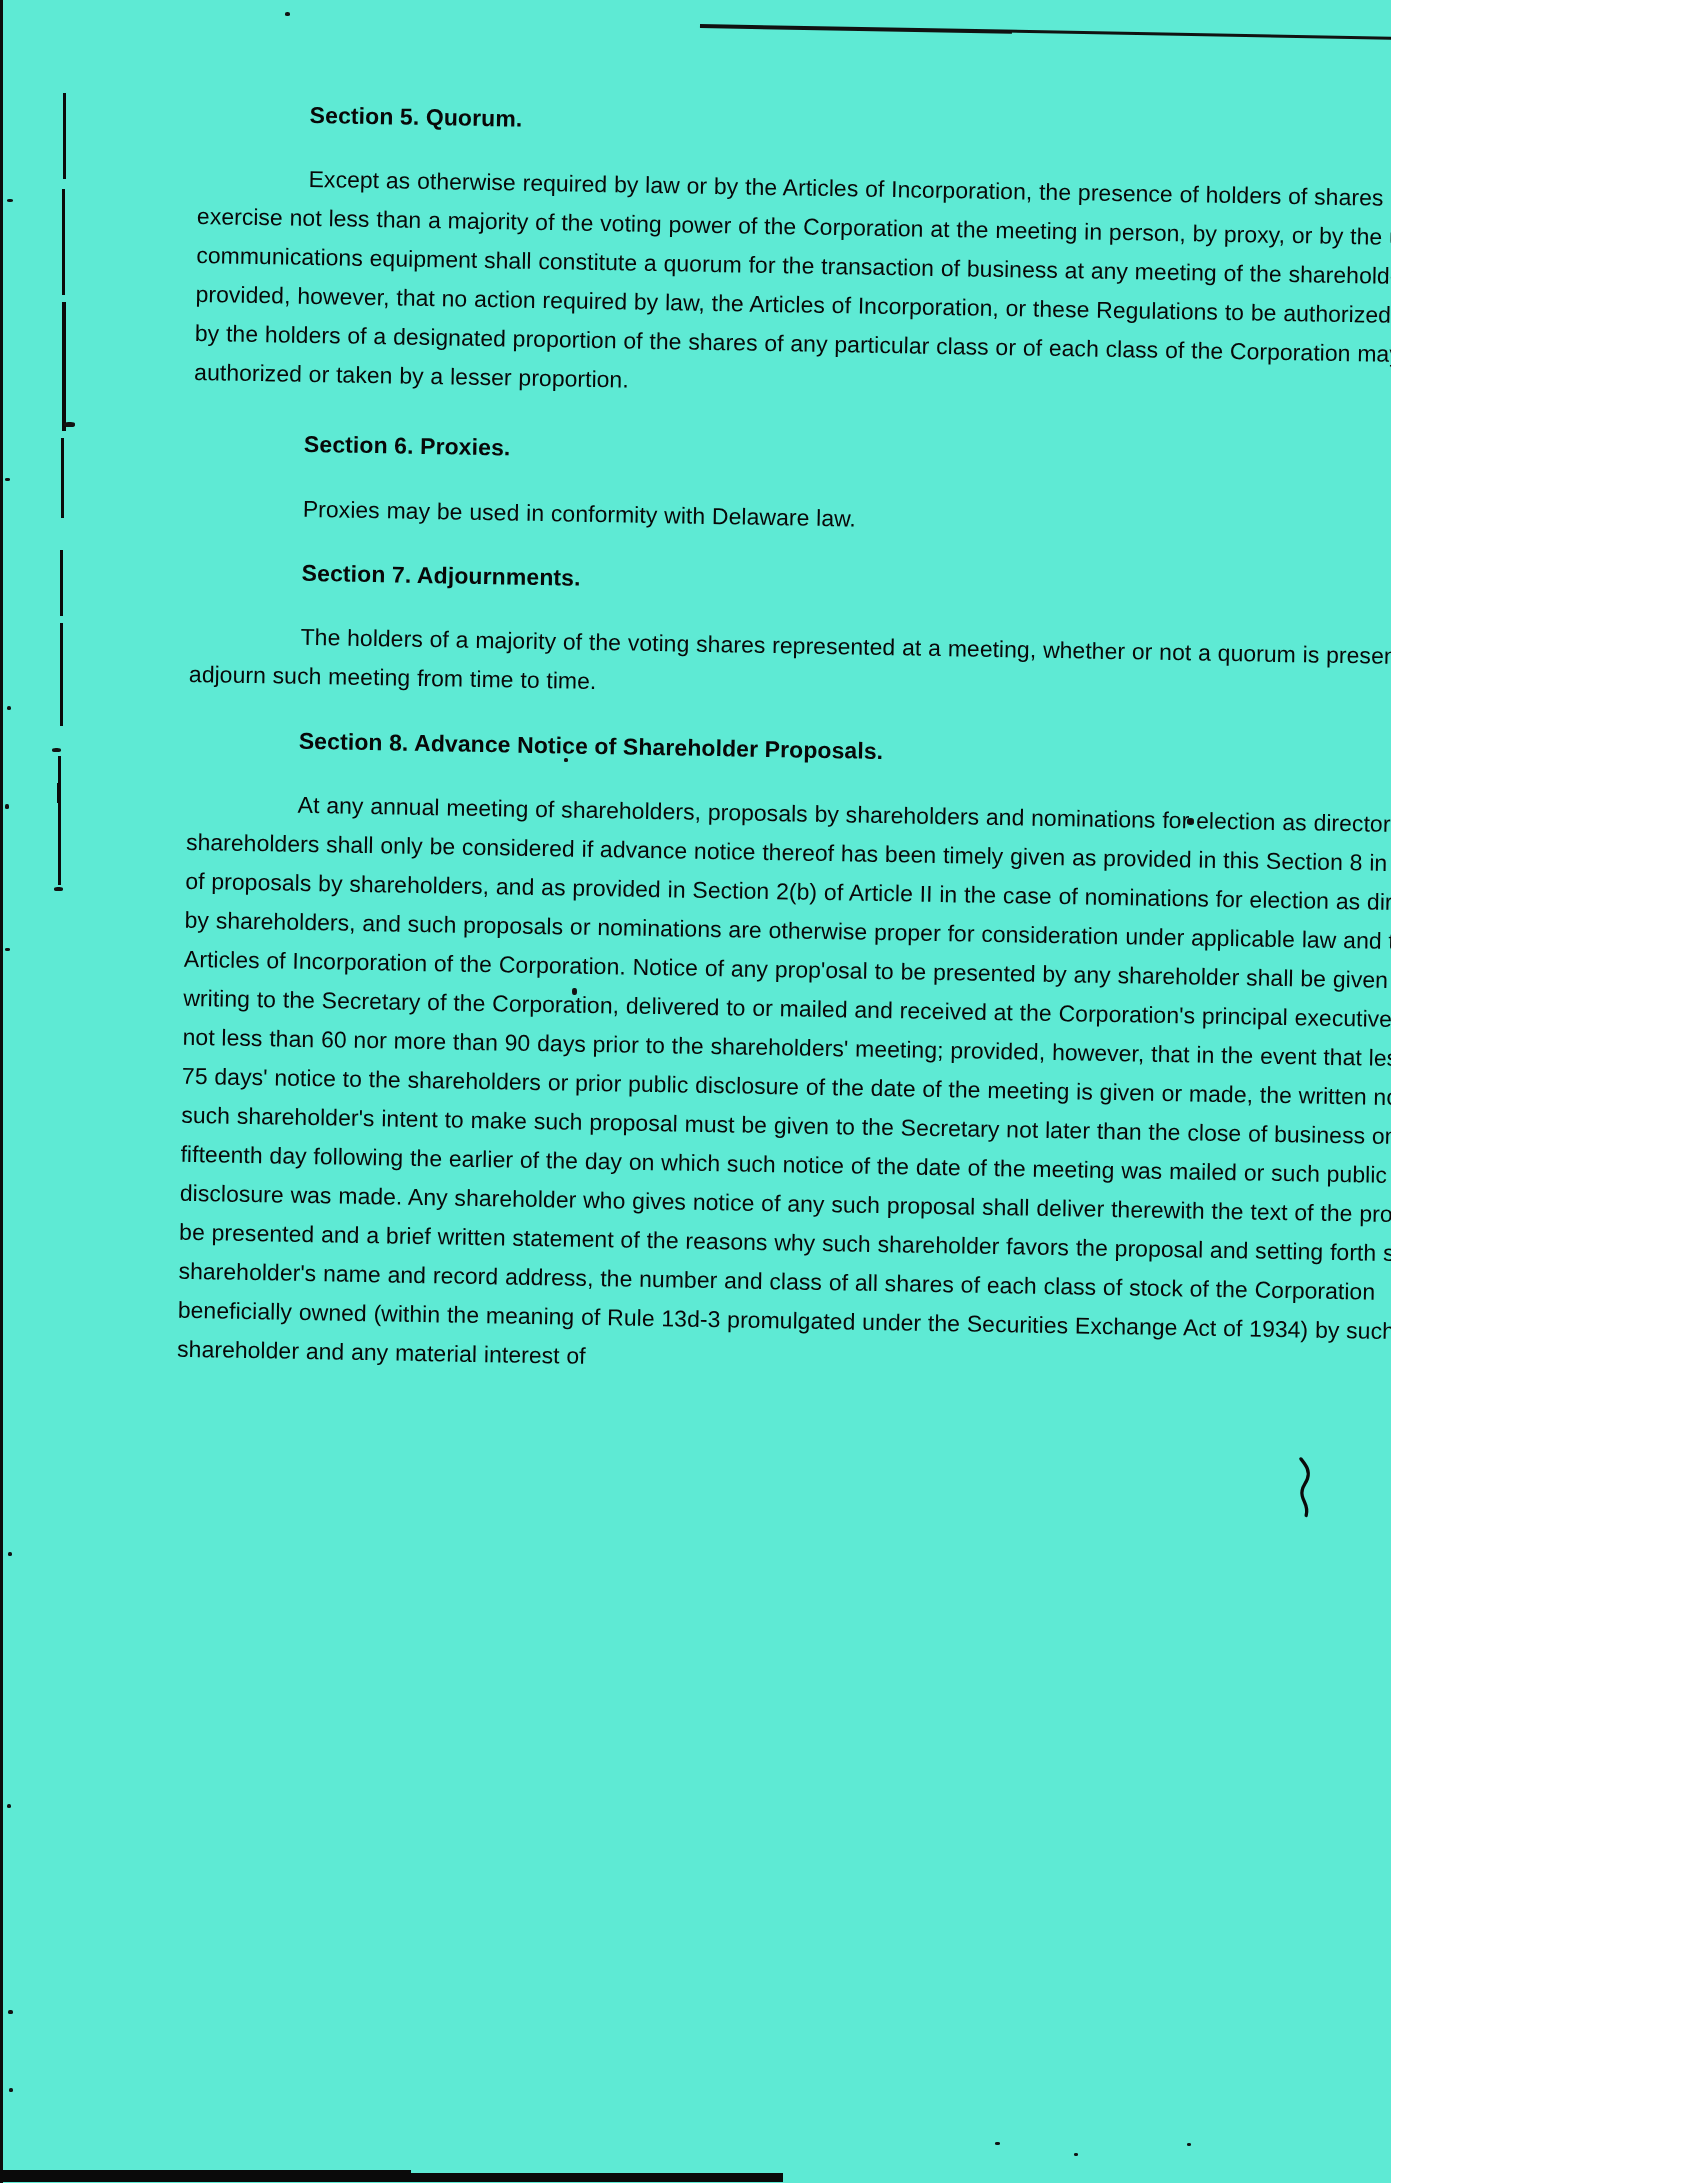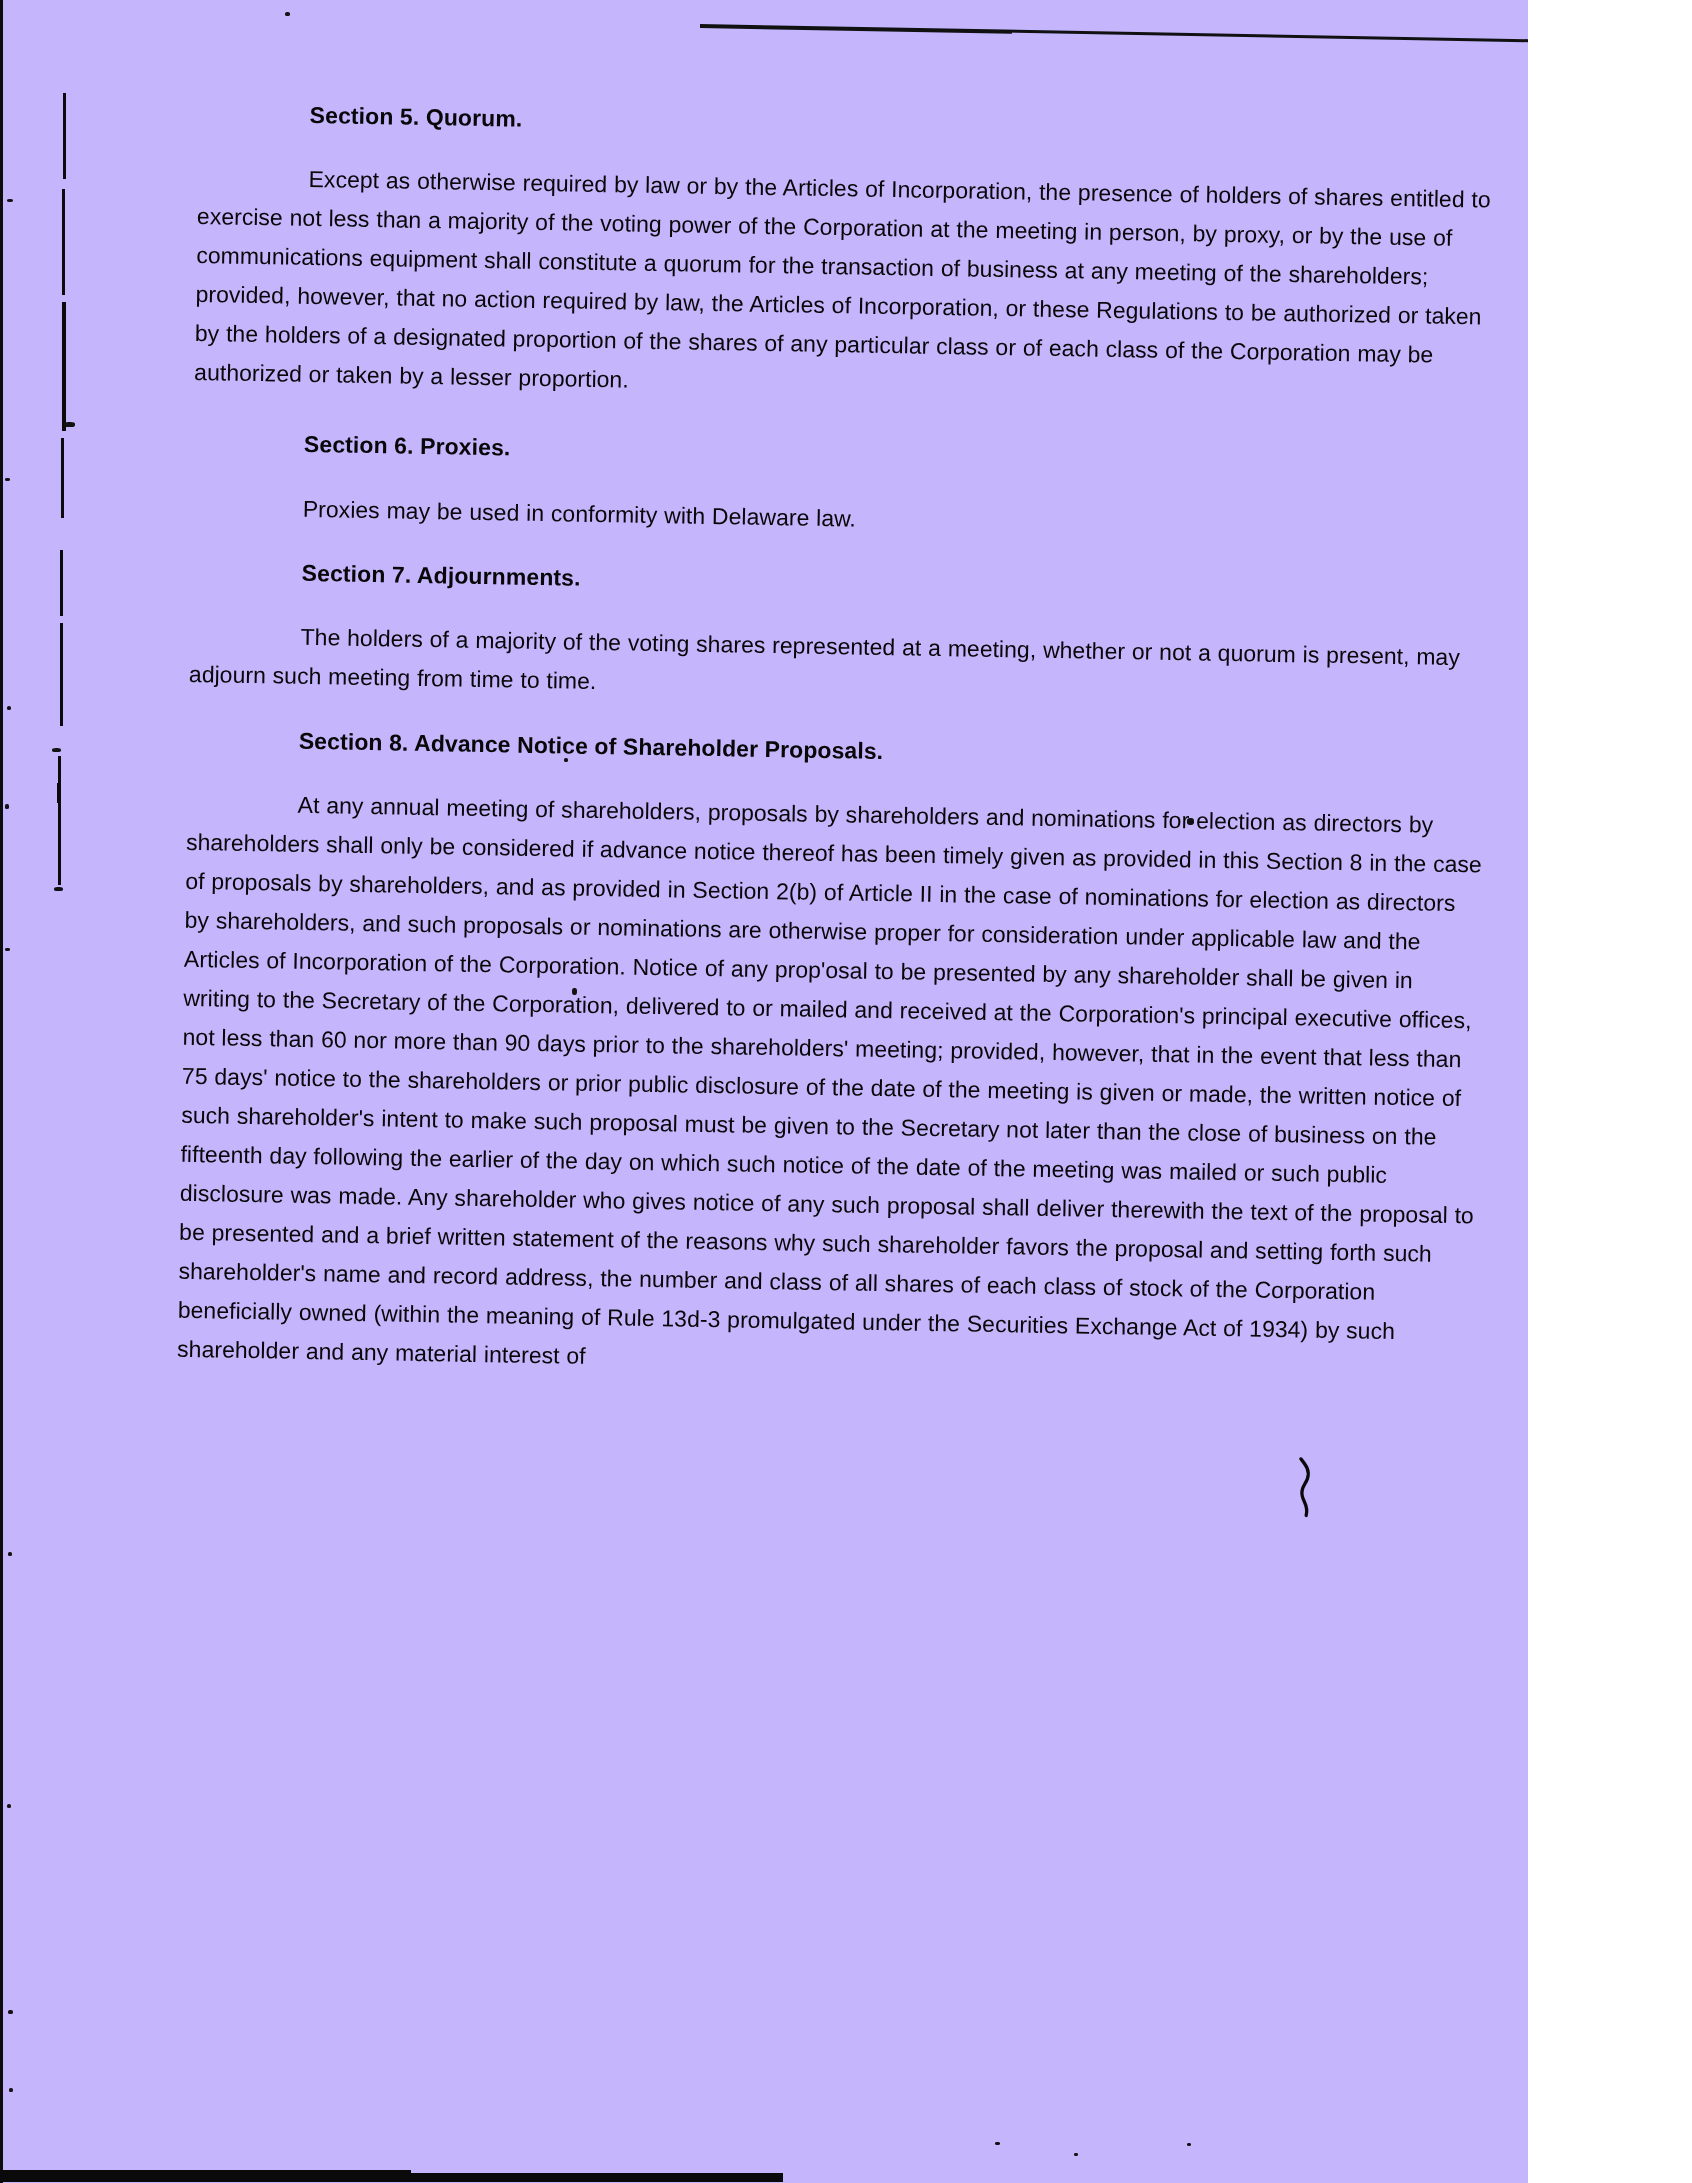--- a/index.html
+++ b/index.html
@@ -8,23 +8,23 @@
     padding: 0;
     background: #ffffff;
   }
   body {
     font-family: "Liberation Sans", sans-serif;
   }
 
   
   #page {
     position: relative;
-    width: 1528px;
+    width: 1391px;
     height: 2183px;
-    background: #c4b5fd;
+    background: #5eead4;
     overflow: hidden;
   }
 
   
   .edge-left {
     position: absolute;
     left: 0px;
     top: 0px;
     width: 3.3px;
     height: 2183px;

